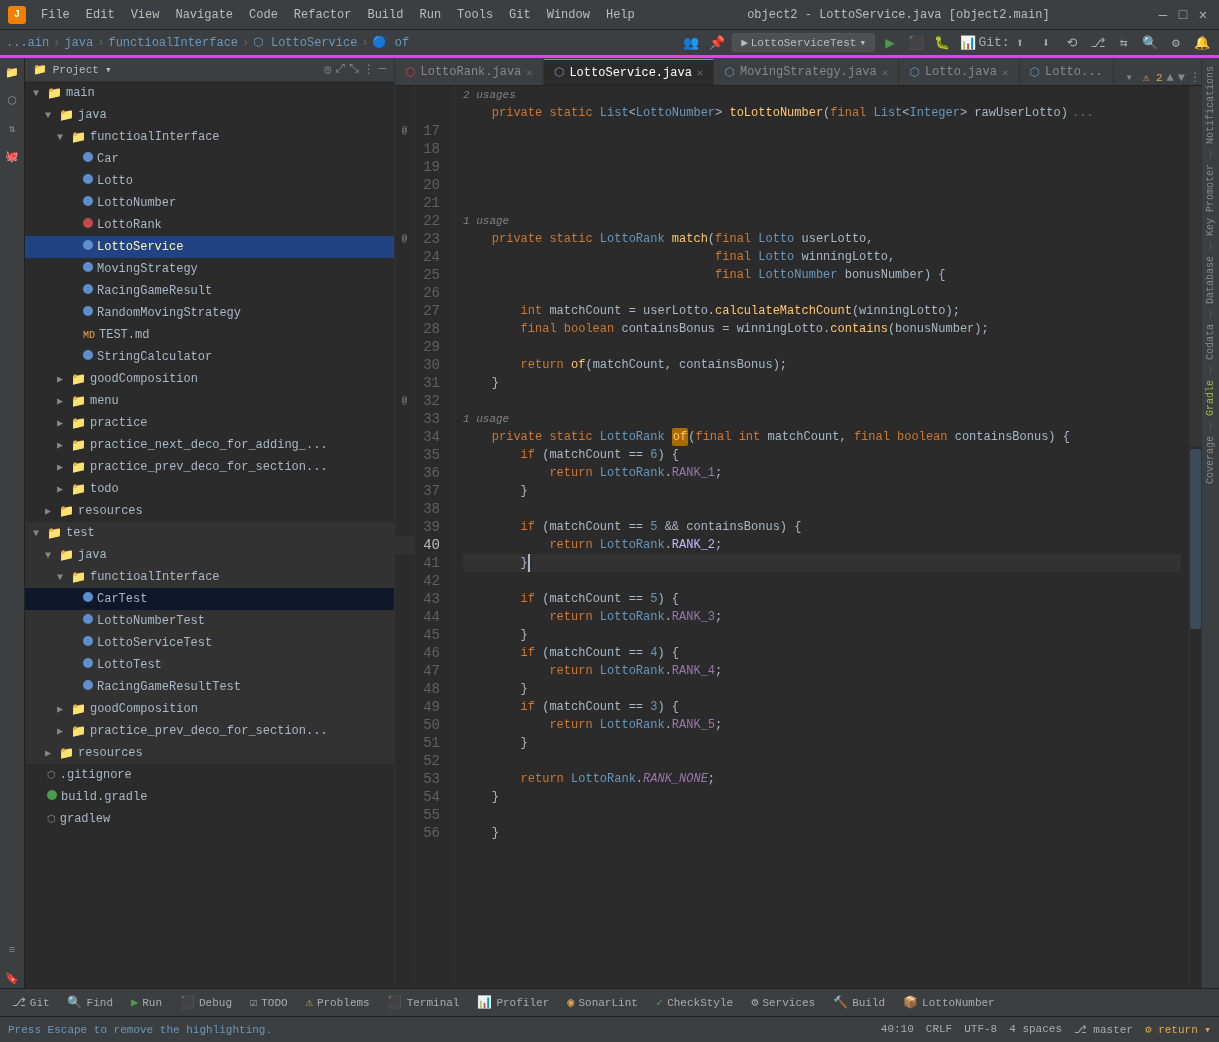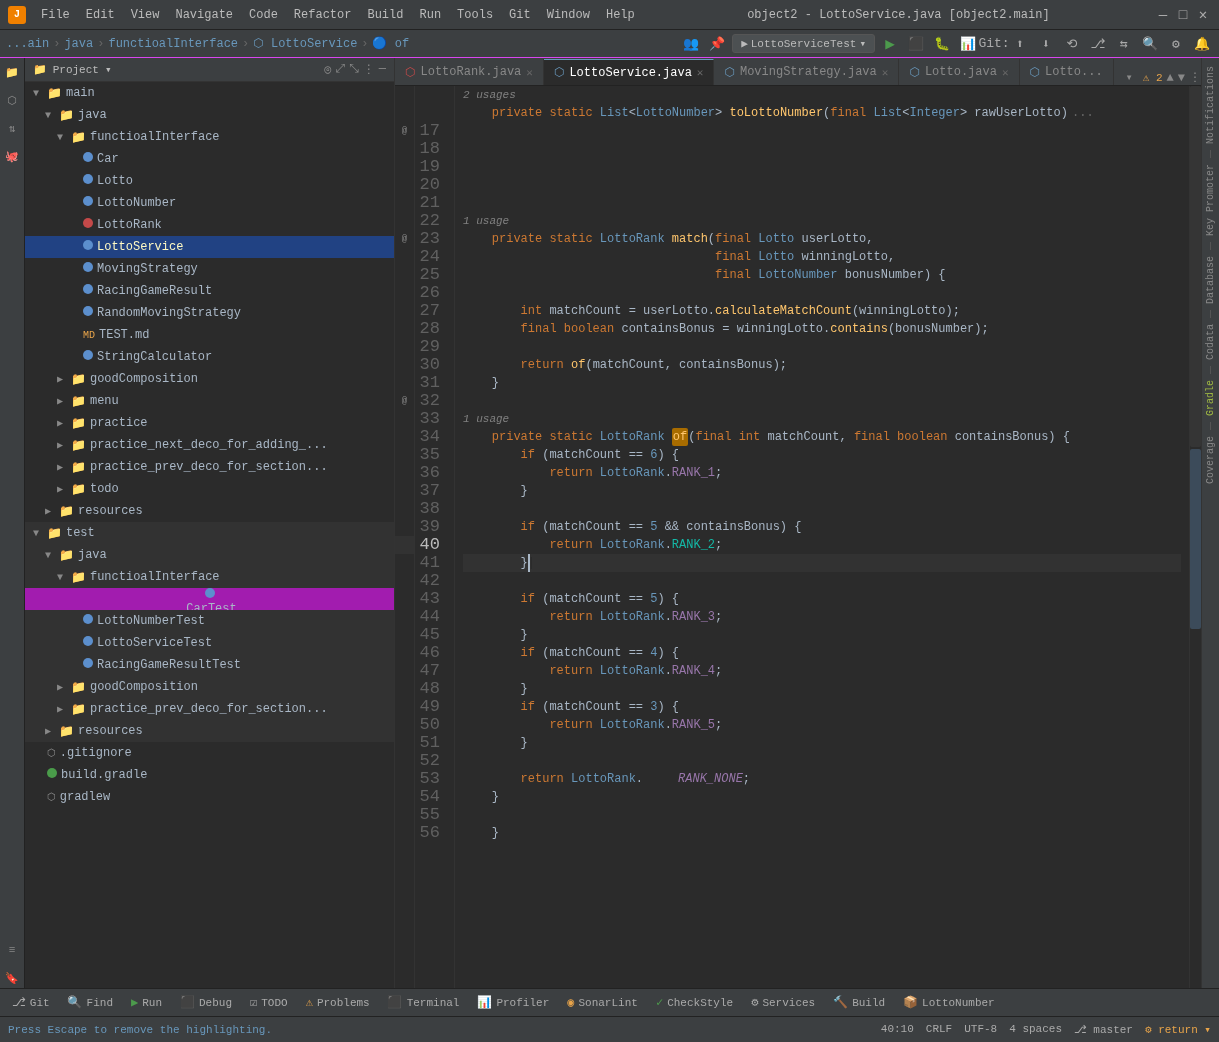--- a/index.html
+++ b/index.html
@@ -53,21 +53,21 @@
       color: #aaa; cursor: pointer; font-size: 14px;
     }
 
     
     #nav-bar {
       display: flex;
       align-items: center;
       background: #3c3f41;
       height: 28px;
       padding: 0 6px;
-      border-bottom: 1px solid #d946ef;
+      border-bottom: 3px solid #d946ef;
       gap: 4px;
       font-size: 12px;
       color: #aaa;
     }
     #nav-bar .breadcrumb-item { color: #6897bb; cursor: pointer; }
     #nav-bar .sep { color: #666; }
     .toolbar-right {
       margin-left: auto;
       display: flex; gap: 4px; align-items: center;
     }
@@ -212,21 +212,21 @@
       user-select: none;
       border-right: 1px solid #333;
     }
     .line-num {
       height: 18px;
       line-height: 18px;
       display: flex;
       align-items: center;
       justify-content: flex-end;
       padding-right: 6px;
-      font-size: 17px;
+      font-size: 14px;
     }
     .line-num.current { color: #bbb; }
 
     #code-content {
       flex: 1;
       padding: 0 8px;
       overflow-x: auto;
       text-align: right;
     }
     .code-line {
@@ -561,37 +561,43 @@
       <span class="arrow">▼</span>
       <span class="node-icon">📁</span>
       <span>java</span>
     </div>
     <div class="tree-node" style="background:#323232;">
       <span class="indent" style="width:28px;"></span>
       <span class="arrow">▼</span>
       <span class="node-icon">📁</span>
       <span>functioalInterface</span>
     </div>
-    <div class="tree-node" style="background:#a21caf;flex-direction:column;">
+    <div class="tree-node" style="background:#0f172a;">
       <span class="indent" style="width:40px;"></span>
       <span class="arrow"> </span>
       <span><span class="dot dot-blue"></span></span>
       <span>CarTest</span>
     </div>
     <div class="tree-node" style="background:#323232;">
       <span class="indent" style="width:40px;"></span>
       <span class="arrow"> </span>
       <span><span class="dot dot-blue"></span></span>
       <span>LottoNumberTest</span>
     </div>
     <div class="tree-node" style="background:#323232;">
       <span class="indent" style="width:40px;"></span>
       <span class="arrow"> </span>
       <span><span class="dot dot-blue"></span></span>
       <span>LottoServiceTest</span>
+    </div>
+    <div class="tree-node" style="background:#323232;">
+      <span class="indent" style="width:40px;"></span>
+      <span class="arrow"> </span>
+      <span><span class="dot dot-blue"></span></span>
+      <span>LottoTest</span>
     </div>
     <div class="tree-node" style="background:#323232;">
       <span class="indent" style="width:40px;"></span>
       <span class="arrow"> </span>
       <span><span class="dot dot-blue"></span></span>
       <span>RacingGameResultTest</span>
     </div>
     <div class="tree-node" style="background:#323232;">
       <span class="indent" style="width:28px;"></span>
       <span class="arrow">▶</span>
@@ -816,21 +822,21 @@
           <span>        }</span>
         </div>
 
         <div class="code-line"></div>
 
         <div class="code-line">
           <span>        </span><span class="kw">if </span><span>(matchCount == </span><span class="number">5</span><span> &amp;&amp; containsBonus) {</span>
         </div>
 
         <div class="code-line">
-          <span>            </span><span class="kw">return </span><span class="type">LottoRank</span><span>.</span><span style="color:#14b8a6;">RANK_2</span><span>;</span>
+          <span>            </span><span class="kw">return </span><span class="type">LottoRank</span><span>.</span><span style="color:#c4b5fd;">RANK_2</span><span>;</span>
         </div>
 
         <div class="code-line current-line">
           <span>        }</span><span style="background:#a9b7c6; color:#2b2b2b; width:2px; display:inline-block;">|</span>
         </div>
 
         <div class="code-line"></div>
 
         <div class="code-line">
           <span>        </span><span class="kw">if </span><span>(matchCount == </span><span class="number">5</span><span>) {</span>
@@ -864,21 +870,21 @@
           <span>            </span><span class="kw">return </span><span class="type">LottoRank</span><span>.</span><span style="color:#9876aa;">RANK_5</span><span>;</span>
         </div>
 
         <div class="code-line">
           <span>        }</span>
         </div>
 
         <div class="code-line"></div>
 
         <div class="code-line">
-          <span>        </span><span class="kw">return </span><span class="type">LottoRank</span><span>.</span><span style="color:#9876aa; font-style:italic;margin-left:35px;">RANK_NONE</span><span>;</span>
+          <span>        </span><span class="kw">return </span><span class="type">LottoRank</span><span>.</span><span style="color:#9876aa; font-style:italic;">RANK_NONE</span><span>;</span>
         </div>
 
         <div class="code-line">
           <span>    }</span>
         </div>
 
         <div class="code-line"></div>
 
         <div class="code-line">
           <span>    }</span>

